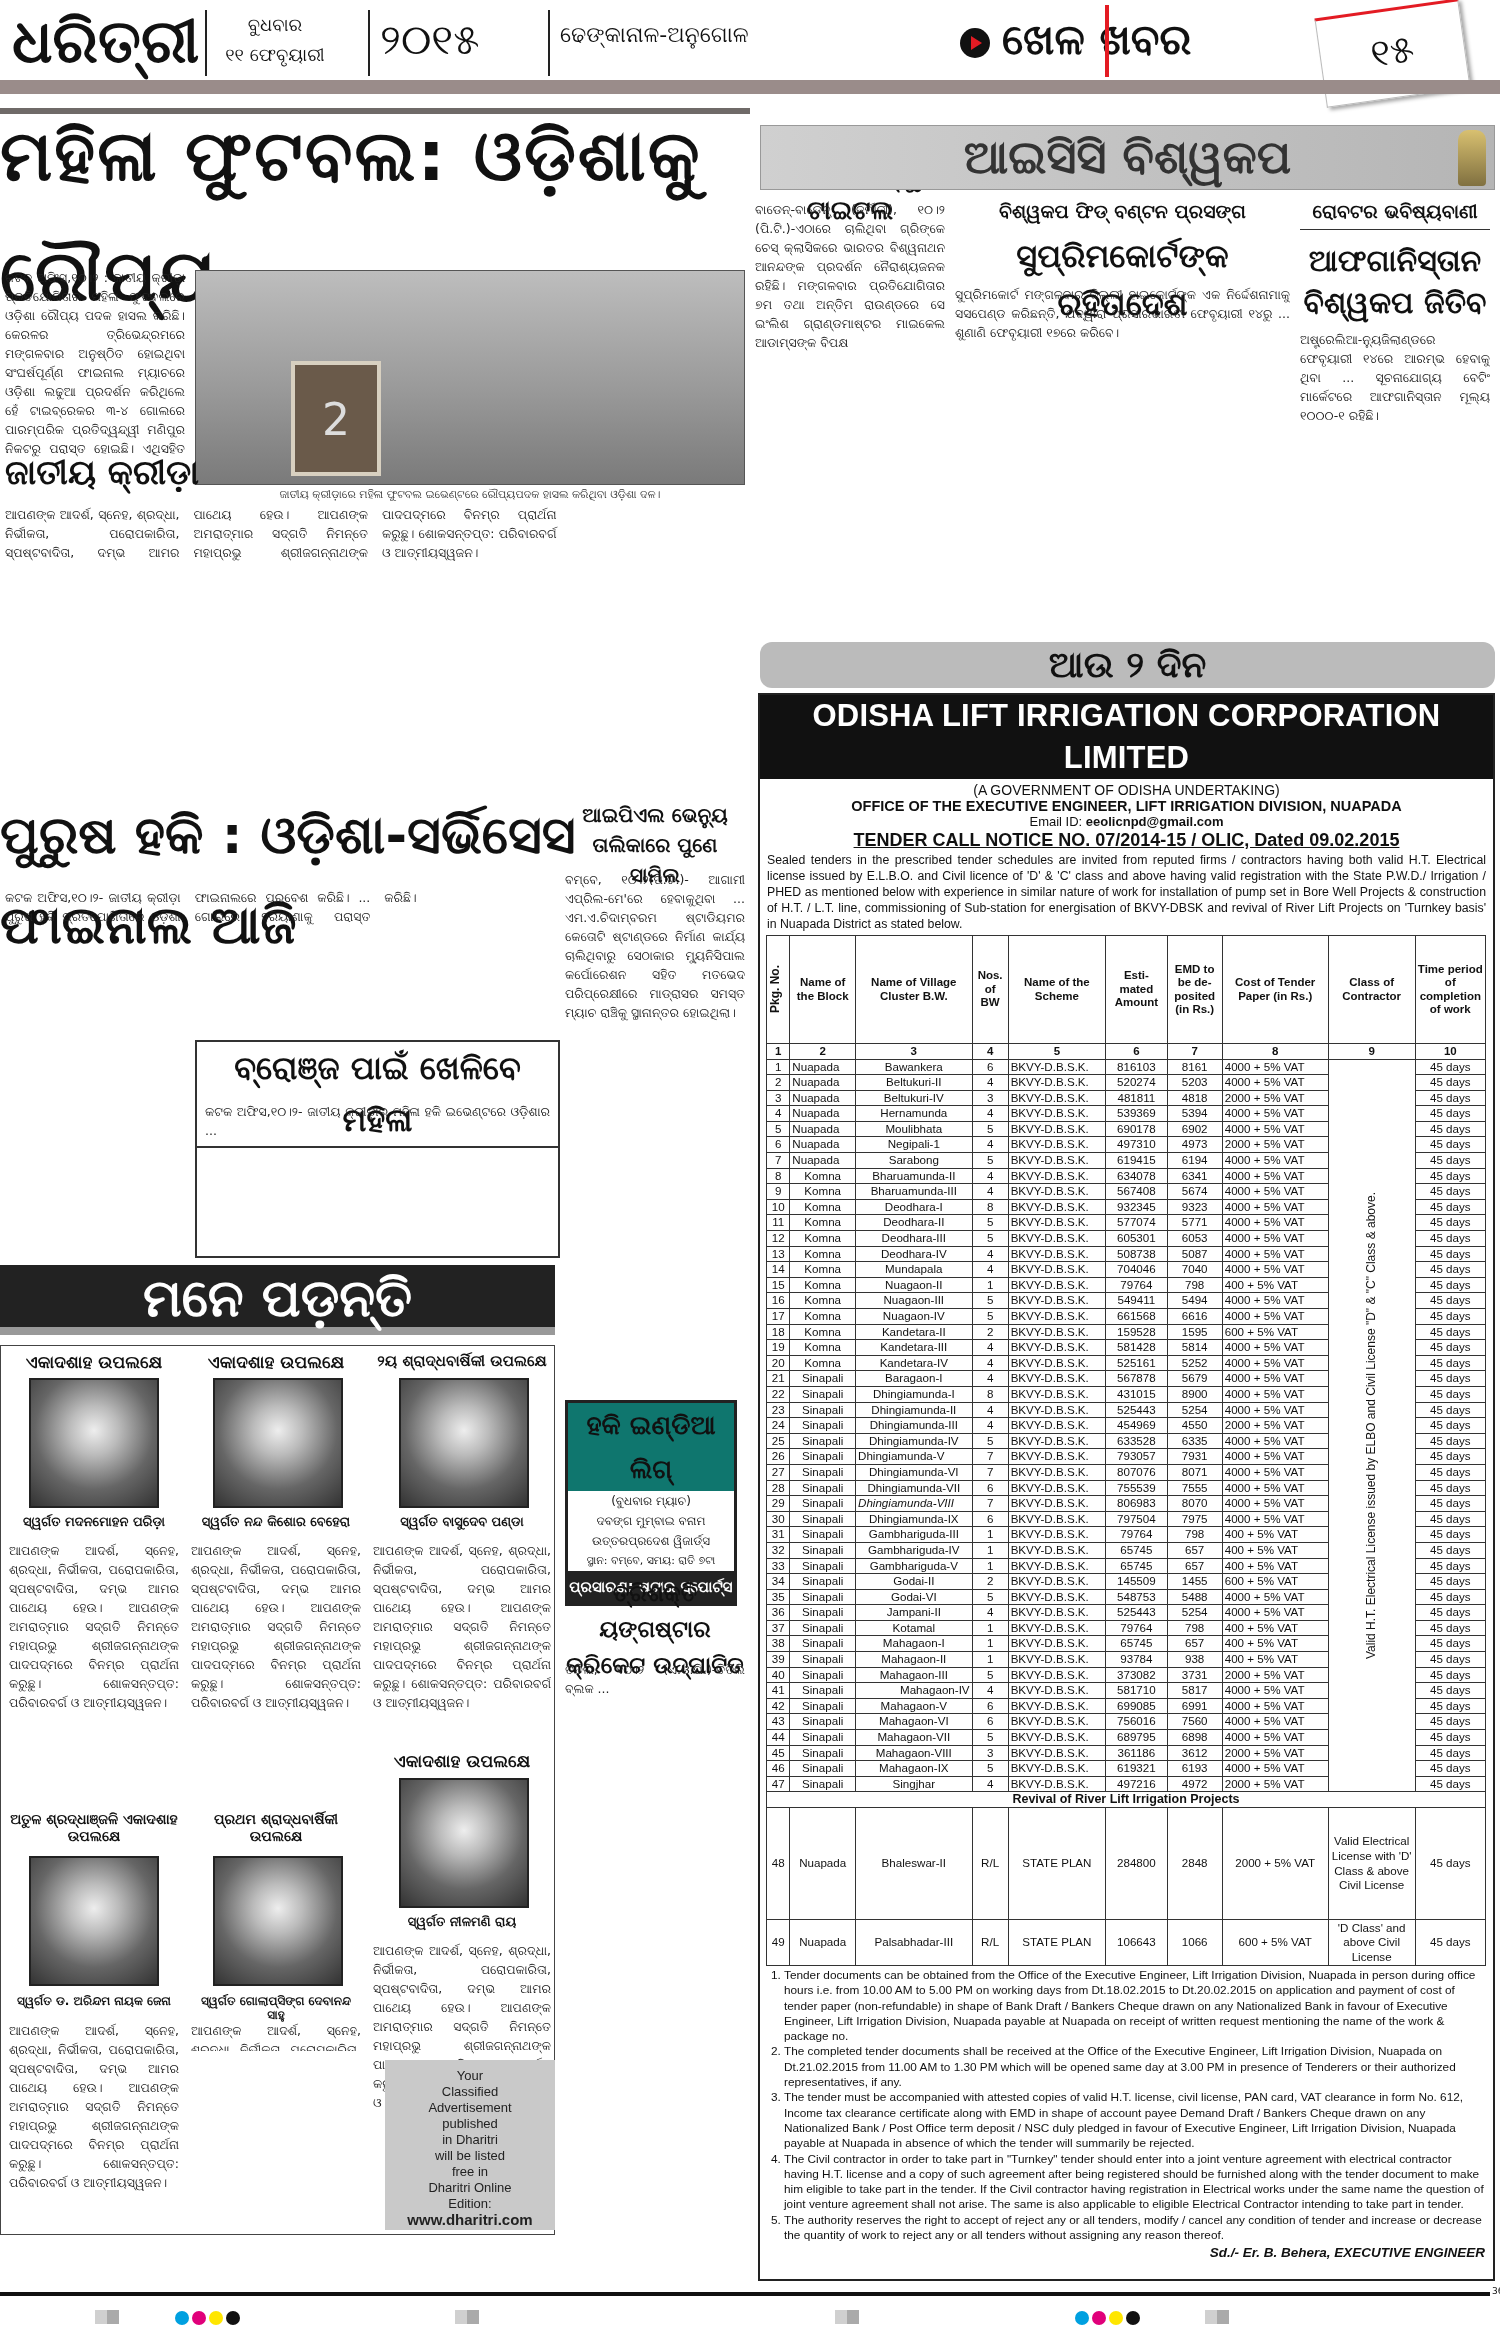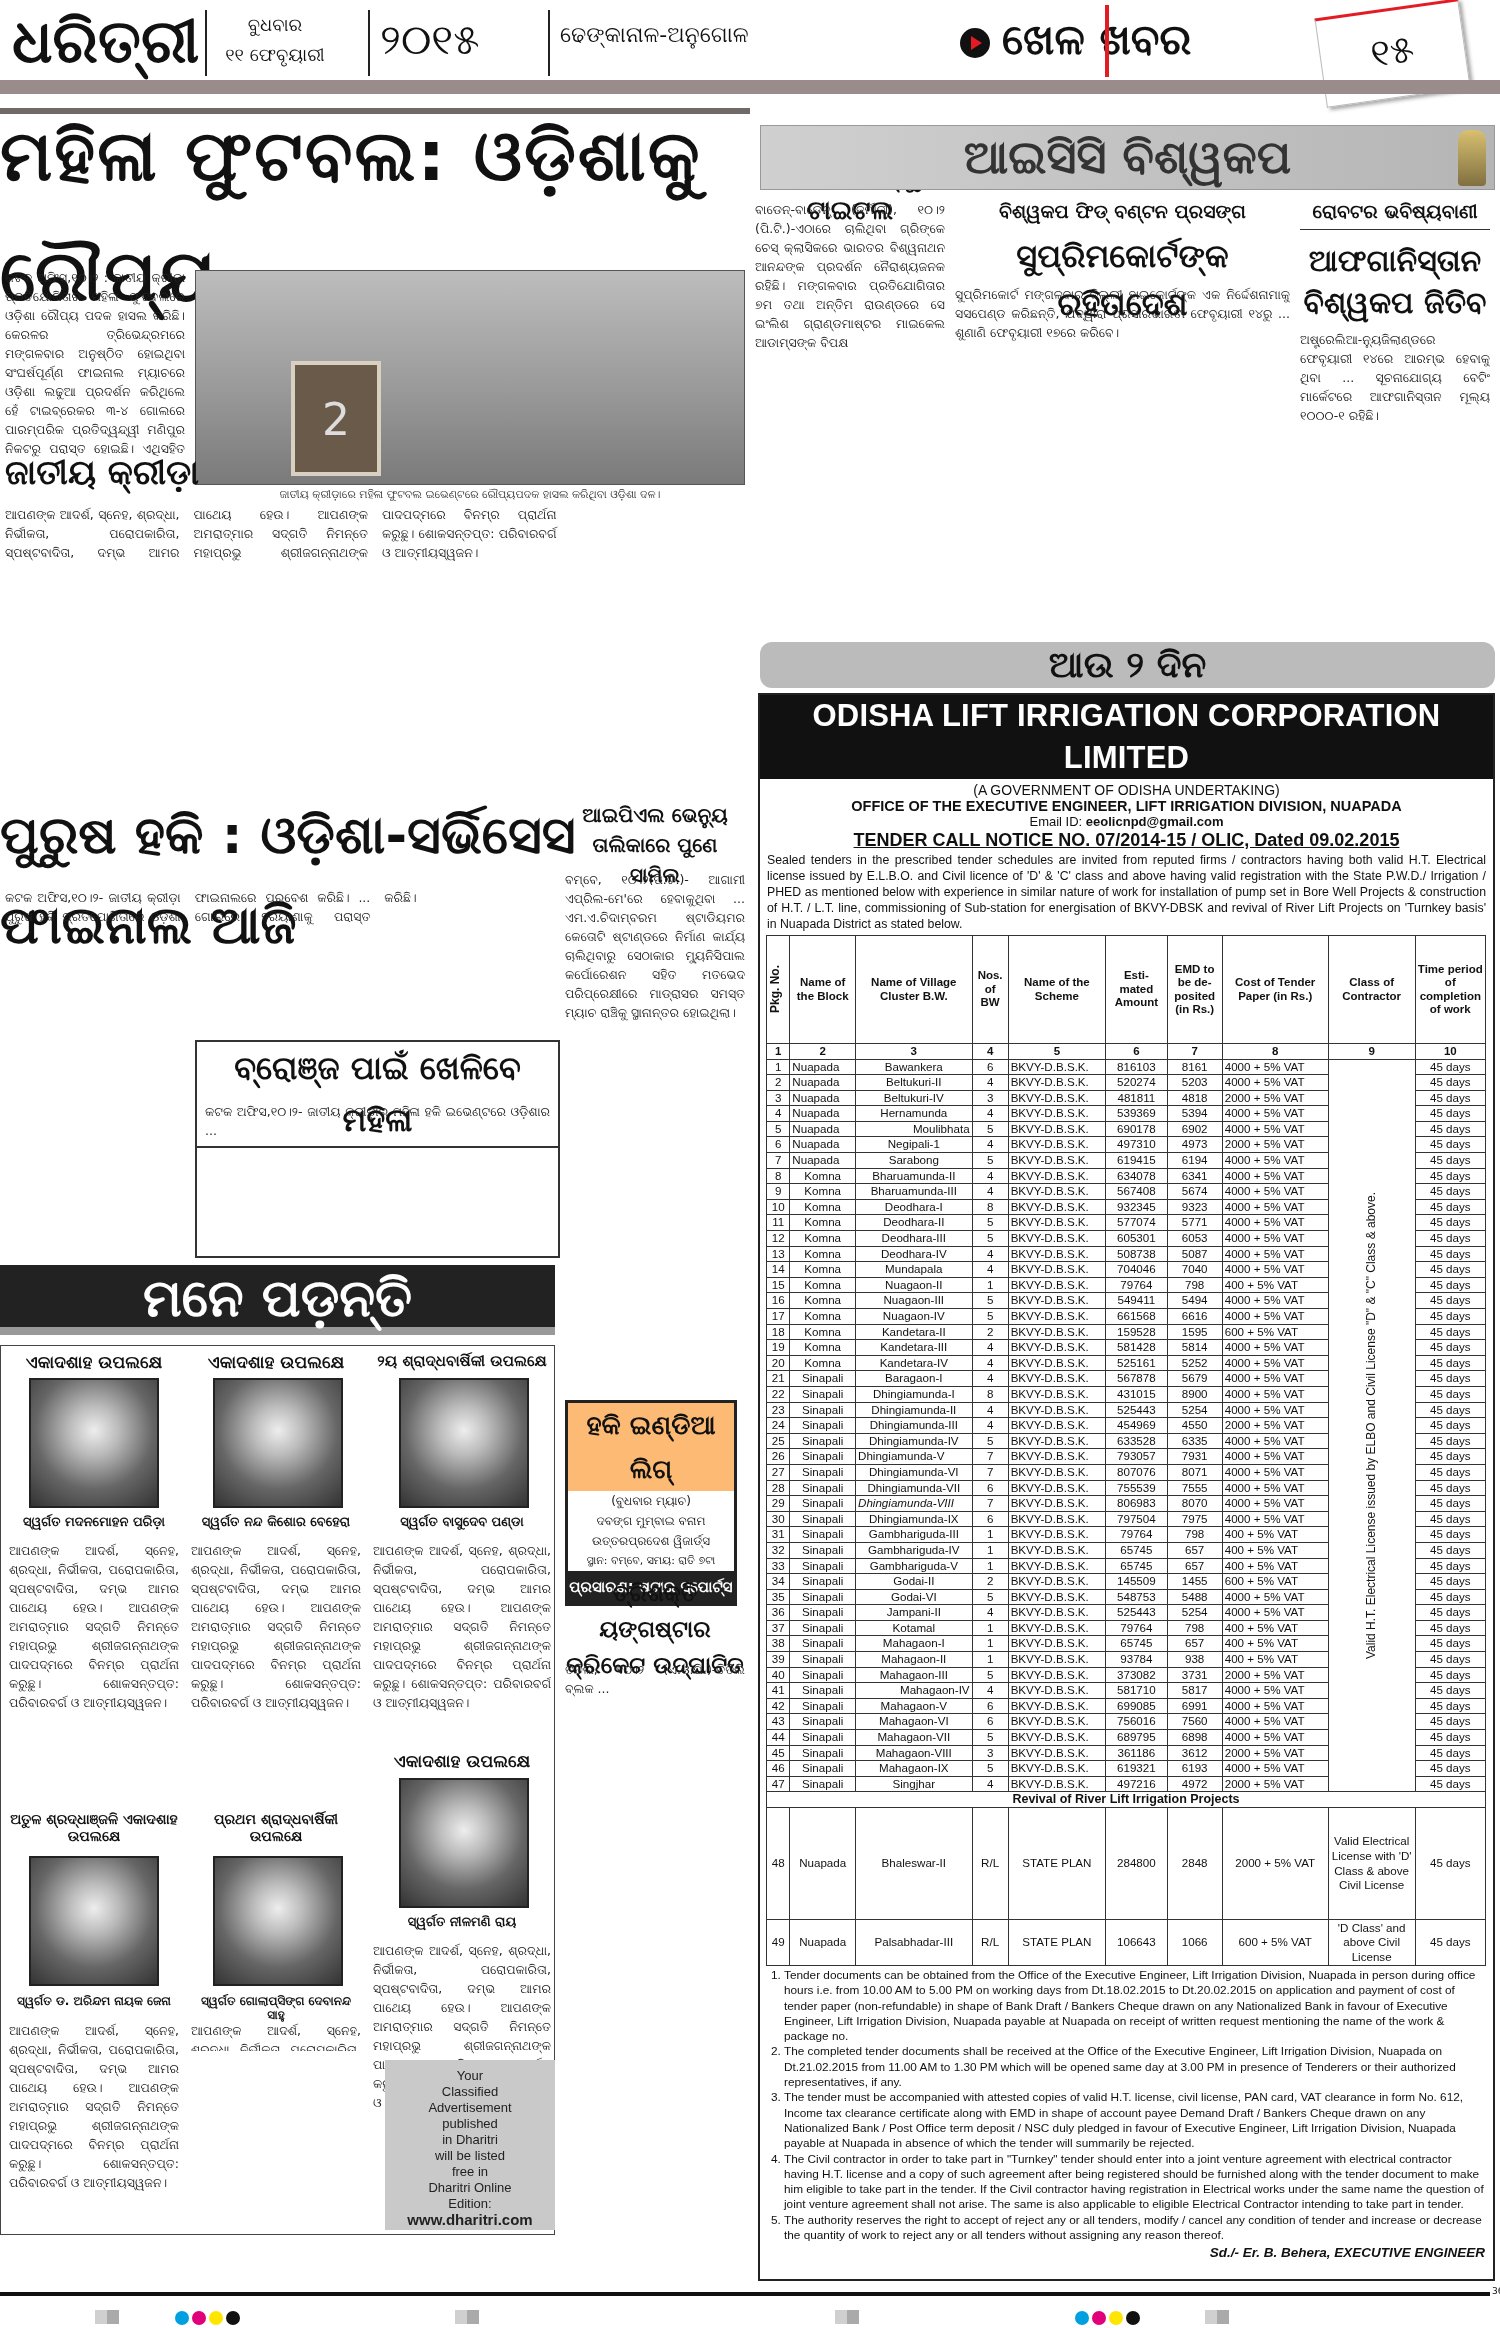--- a/index.html
+++ b/index.html
@@ -96,21 +96,21 @@
 
 <div class="abs head2">ପୁରୁଷ ହକି : ଓଡ଼ିଶା-ସର୍ଭିସେସ ଫାଇନାଲ ଆଜି</div>
 <div class="abs col" style="left:5px;top:888px;width:555px;height:370px;column-count:3;column-gap:14px;overflow:hidden">କଟକ ଅଫିସ,୧୦।୨- ଜାତୀୟ କ୍ରୀଡ଼ା ପୁରୁଷ ହକି ପ୍ରତିଯୋଗିତାରେ ଓଡ଼ିଶା ଫାଇନାଲରେ ପ୍ରବେଶ କରିଛି। ... ଗୋଲରେ ହରିୟାଣାକୁ ପରାସ୍ତ କରିଛି।</div>
 <div class="abs boxhead" style="left:195px;top:1040px;width:365px;background:#fff">ବ୍ରୋଞ୍ଜ ପାଇଁ ଖେଳିବେ ମହିଳା</div>
 <div class="abs col" style="left:195px;top:1098px;width:365px;height:160px;overflow:hidden;border:2px solid #333;border-top:none;padding:4px 8px">କଟକ ଅଫିସ,୧୦।୨- ଜାତୀୟ କ୍ରୀଡ଼ାର ମହିଳା ହକି ଇଭେଣ୍ଟରେ ଓଡ଼ିଶାର ...</div>
 
 <div class="abs" style="left:565px;top:800px;width:180px;text-align:center;font-size:20px;font-weight:bold;line-height:30px">ଆଇପିଏଲ ଭେନ୍ୟୁ ତାଲିକାରେ ପୁଣେ ସାମିଲ</div>
 <div class="abs col" style="left:565px;top:870px;width:180px;height:520px;overflow:hidden">ବମ୍ବେ, ୧୦।୨(ପି.ଟି.)- ଆଗାମୀ ଏପ୍ରିଲ-ମେ'ରେ ହେବାକୁଥିବା ... ଏମ.ଏ.ଚିଦାମ୍ବରମ ଷ୍ଟାଡିୟମର କେତୋଟି ଷ୍ଟାଣ୍ଡରେ ନିର୍ମାଣ କାର୍ଯ୍ୟ ଚାଲିଥିବାରୁ ସେଠାକାର ମ୍ୟୁନିସିପାଲ କର୍ପୋରେଶନ ସହିତ ମତଭେଦ ପରିପ୍ରେକ୍ଷୀରେ ମାଡ୍ରାସର ସମସ୍ତ ମ୍ୟାଚ ରାଞ୍ଚିକୁ ସ୍ଥାନାନ୍ତର ହୋଇଥିଲା।</div>
 
 <div class="abs hockey">
-  <div style="background:#fdba74;font-size:26px;font-weight:bold;line-height:44px">ହକି ଇଣ୍ଡିଆ ଲିଗ୍</div>
+  <div style="background:#0f766e;font-size:26px;font-weight:bold;line-height:44px">ହକି ଇଣ୍ଡିଆ ଲିଗ୍</div>
   <div style="font-size:12px;line-height:20px">(ବୁଧବାର ମ୍ୟାଚ)</div>
   <div style="font-size:12px;line-height:20px">ଦବଙ୍ଗ ମୁମ୍ବାଇ ବନାମ ଉତ୍ତରପ୍ରଦେଶ ୱିଜାର୍ଡ୍ସ</div>
   <div style="font-size:11px;line-height:20px">ସ୍ଥାନ: ବମ୍ବେ, ସମୟ: ରାତି ୭ଟା</div>
   <div style="background:#222;color:#fff;font-size:15px;font-weight:bold;line-height:32px">ପ୍ରସାରଣ: ଷ୍ଟାର ସ୍ପୋର୍ଟ୍ସ</div>
 </div>
 
 <div class="abs" style="left:565px;top:1575px;width:180px;text-align:center;font-size:23px;font-weight:bold;line-height:36px">ତ୍ରିଶକ୍ତି ୟଙ୍ଗଷ୍ଟାର କ୍ରିକେଟ ଉଦ୍‌ଘାଟିତ</div>
 <div class="abs col" style="left:565px;top:1660px;width:180px;height:570px;overflow:hidden">ତିତିଲି, ୧୦।୨ (ଏ.ଓ.ପି.)-ତିତିଲି ବ୍ଲକ ...</div>
 
 <div class="abs mone">ମନେ ପଡ଼ନ୍ତି</div>
@@ -239,21 +239,21 @@
           <td>4</td>
           <td style="text-align: left;">BKVY-D.B.S.K.</td>
           <td>539369</td>
           <td>5394</td>
           <td style="text-align: left;">4000 + 5% VAT</td>
           <td>45 days</td>
         </tr>
         <tr>
           <td>5</td>
           <td style="text-align: left;">Nuapada</td>
-          <td style="text-align: right;">Moulibhata</td>
+          <td style="text-align: center;">Moulibhata</td>
           <td>5</td>
           <td style="text-align: left;">BKVY-D.B.S.K.</td>
           <td>690178</td>
           <td>6902</td>
           <td style="text-align: left;">4000 + 5% VAT</td>
           <td>45 days</td>
         </tr>
         <tr>
           <td>6</td>
           <td style="text-align: left;">Nuapada</td>

